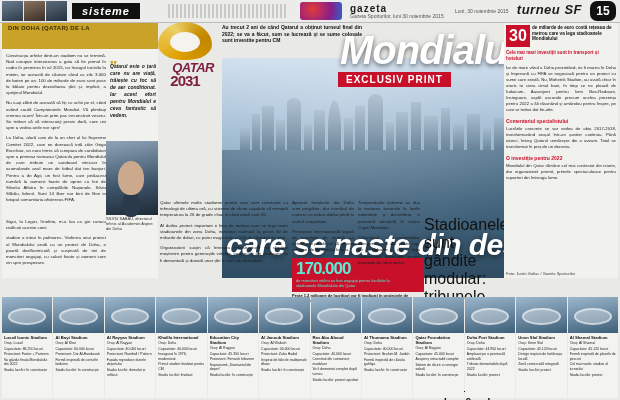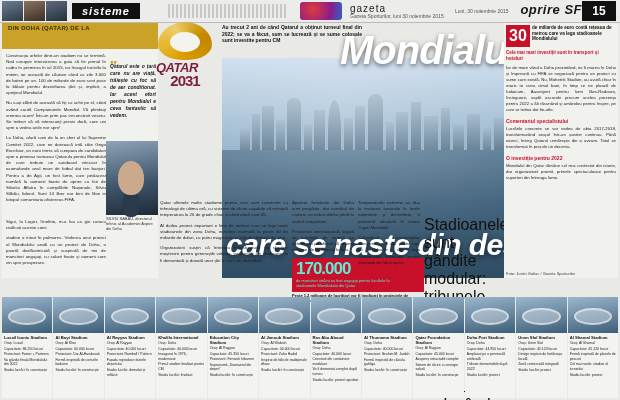--- a/index.html
+++ b/index.html
@@ -16,26 +16,26 @@
   .mh-photos{position:absolute;left:2px;top:1px;width:66px;height:20px;display:flex;gap:1px;}
   .mh-photo{width:21px;height:20px;background:linear-gradient(160deg,#6b7f93,#2d3a47);}
   .mh-photo:nth-child(2){background:linear-gradient(160deg,#8a7360,#3a2e26);}
   .mh-photo:nth-child(3){background:linear-gradient(160deg,#5d6b7c,#23303c);}
   .mh-reportaj{position:absolute;left:72px;top:3px;height:16px;padding:0 10px;background:#111;color:#fff;
     font-size:11px;font-weight:bold;letter-spacing:1px;line-height:16px;font-style:italic;}
   .mh-dots{position:absolute;left:168px;top:4px;width:120px;height:14px;
     background:repeating-linear-gradient(90deg,#c9c9c5 0 2px,transparent 2px 4px);}
   .mh-logo{position:absolute;left:300px;top:2px;width:42px;height:18px;
     background:radial-gradient(circle at 30% 40%,#e03a3a,#8a1d8a 60%,#2a66c8);border-radius:3px;}
-  .mh-gazeta{position:absolute;left:350px;top:3px;font-size:10px;font-weight:normal;color:#222;letter-spacing:1px;}
+  .mh-gazeta{position:absolute;left:350px;top:3px;font-size:10px;font-weight:bold;color:#222;letter-spacing:1px;}
   .mh-date{position:absolute;left:350px;top:13px;font-size:5px;color:#555;}
   .mh-date2{position:absolute;left:455px;top:8px;font-size:5px;color:#555;}
   .mh-turneu{position:absolute;right:38px;top:2px;font-size:13px;font-weight:bold;font-style:italic;color:#1a1a1a;letter-spacing:.5px;}
-  .mh-page{position:absolute;right:4px;top:1px;width:34px;height:20px;background:#111;color:#fff;
-    font-size:12px;font-weight:bold;text-align:center;line-height:20px;}
+  .mh-page{position:absolute;right:4px;top:1px;width:26px;height:20px;background:#111;color:#fff;
+    font-size:12px;font-weight:bold;text-align:center;line-height:20px;border-radius:7px;}
 
   
   .leftcol{position:absolute;left:2px;top:23px;width:156px;height:255px;background:#f1f1ee;}
   .kicker{position:absolute;left:0;top:0;width:156px;height:26px;background:#c9a227;}
   .kicker .k1{position:absolute;left:6px;top:2px;font-size:6px;font-weight:bold;color:#3a2f00;letter-spacing:.3px;}
   .kicker .k2{position:absolute;left:6px;top:10px;font-size:10px;font-weight:bold;color:#111;font-style:italic;letter-spacing:.2px;}
   .lc-body{position:absolute;left:4px;top:30px;width:100px;}
   .lc-body p{margin:0 0 4px 0;font-size:4.4px;line-height:6.2px;color:#1d1d1d;text-align:justify;}
   .lc-quote{position:absolute;left:108px;top:30px;width:46px;font-size:5px;line-height:7px;
     color:#1a1a1a;font-weight:bold;font-style:italic;text-align:justify;}
@@ -48,21 +48,21 @@
   .lc-body2{position:absolute;left:4px;top:196px;width:100px;}
   .lc-body2 p{margin:0 0 4px 0;font-size:4.4px;line-height:6.2px;color:#1d1d1d;text-align:justify;}
 
   
   .emblem{position:absolute;left:150px;top:20px;width:70px;height:74px;}
   .emblem .swirl{position:absolute;left:8px;top:2px;width:54px;height:38px;
     background:conic-gradient(from 200deg,#d4a017,#e8cf7a,#b8860b,#d4a017);
     border-radius:50% 50% 45% 45%/60% 60% 40% 40%;filter:saturate(1.2);}
   .emblem .swirl:after{content:"";position:absolute;left:12px;top:10px;width:30px;height:20px;background:#f4f3ee;
     border-radius:50%;}
-  .emblem .qt{position:absolute;left:6px;top:40px;width:58px;text-align:left;font-size:13px;font-weight:bold;
+  .emblem .qt{position:absolute;left:6px;top:40px;width:58px;text-align:right;font-size:13px;font-weight:bold;
     color:#7d1d3f;font-style:italic;letter-spacing:-.5px;}
   .emblem .yr{position:absolute;left:6px;top:52px;width:58px;text-align:center;font-size:15px;font-weight:bold;
     color:#7d1d3f;letter-spacing:-1px;}
 
   
   .deck{position:absolute;left:222px;top:24px;width:140px;font-size:5px;line-height:6.6px;
     color:#111;font-weight:bold;text-align:justify;}
 
   
   .hero{position:absolute;left:222px;top:58px;width:396px;height:220px;overflow:hidden;
@@ -137,21 +137,21 @@
       <div class="mh-photo"></div>
       <div class="mh-photo"></div>
       <div class="mh-photo"></div>
     </div>
     <div class="mh-reportaj">sisteme</div>
     <div class="mh-dots"></div>
     <div class="mh-logo"></div>
     <div class="mh-gazeta">gazeta</div>
     <div class="mh-date">Gazeta Sporturilor, luni 30 noiembrie 2015</div>
     <div class="mh-date2">Luni, 30 noiembrie 2015</div>
-    <div class="mh-turneu">oprire SF</div>
+    <div class="mh-turneu">turneu SF</div>
     <div class="mh-page">15</div>
   </div>
 
   <div class="leftcol">
     <div class="kicker">
       <div class="k1">DIN DOHA (QATAR) DE LA</div>
     </div>
     <div class="lc-body">
       <p>Construcția orfelor dintr-un stadiom nu se termină. Nod corupție interzicerea a gata să fie primul în cadru în premiera în iul 2015, iar Inaugul turistilu la minim, iar această de căutare când cu zile 3.000 de boteri pe an. 100 de miliarde de euro sunt puse la bătaie pentru dezvoltarea țării și, implicit, a spriijinul Mondialul.</p>
       <p>Nu v-ați zăbit de această să fiți cu ochii pe el, când având caută Campionatele Mondial. Vă plimbați vremea acum! Într-un prim pas ireconstruit veseru. Se treburi să vă interacuirji presiv dură, care uni spre a vedea anile nor spre!</p>
@@ -208,20 +208,21 @@
       <div class="b" style="left:355px;width:12px;height:30px"></div>
       <div class="b" style="left:370px;width:10px;height:24px"></div>
     </div>
     <div class="shore"></div>
     <div class="water"></div>
     <div class="glow"></div>
     <div class="hero-cap">Vedere panoramică asupra zonei West Bay din Doha, capitala Qatarului</div>
   </div>
 
   <div class="headline1">Mondialul</div>
+  <div class="exclusiv">EXCLUSIV PRINT</div>
   <div class="headline2">care se naste din desert</div>
 
   <div class="bignum">
     <div class="n">170.000</div>
     <div class="t">de muncitori străini au fost angajați pentru lucrările la stadioanele Mondialului din Qatar</div>
   </div>
   <div class="bignumsub">Peste 1,2 milioane de lucrători vor fi implicați în proiectele de infrastructură până în 2022</div>
 
   <div class="mid">
     <p>Qatar ultimele multe stadiome pentru care sunt construite cu tehnologii de ultima oră, cu sisteme de răcire capabile să mențină temperatura la 26 de grade chiar și când afară sunt 45.</p>

